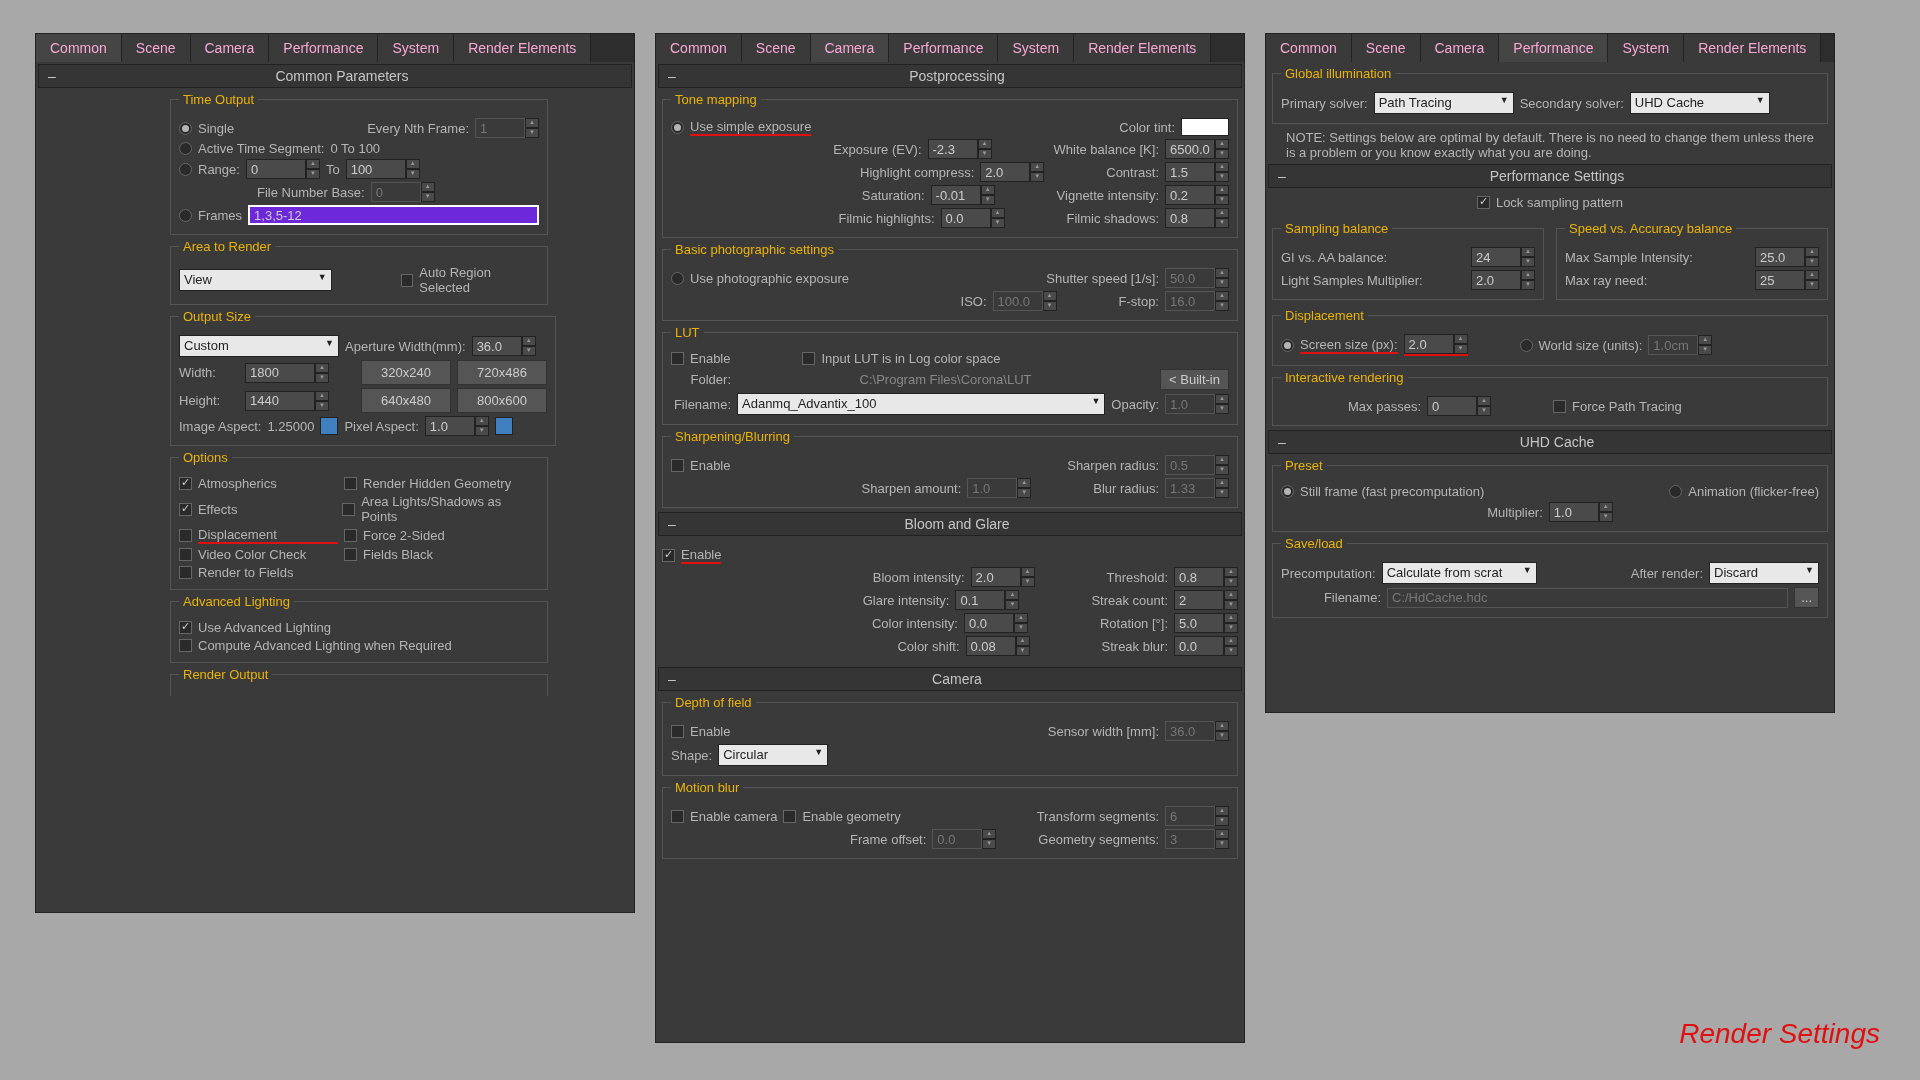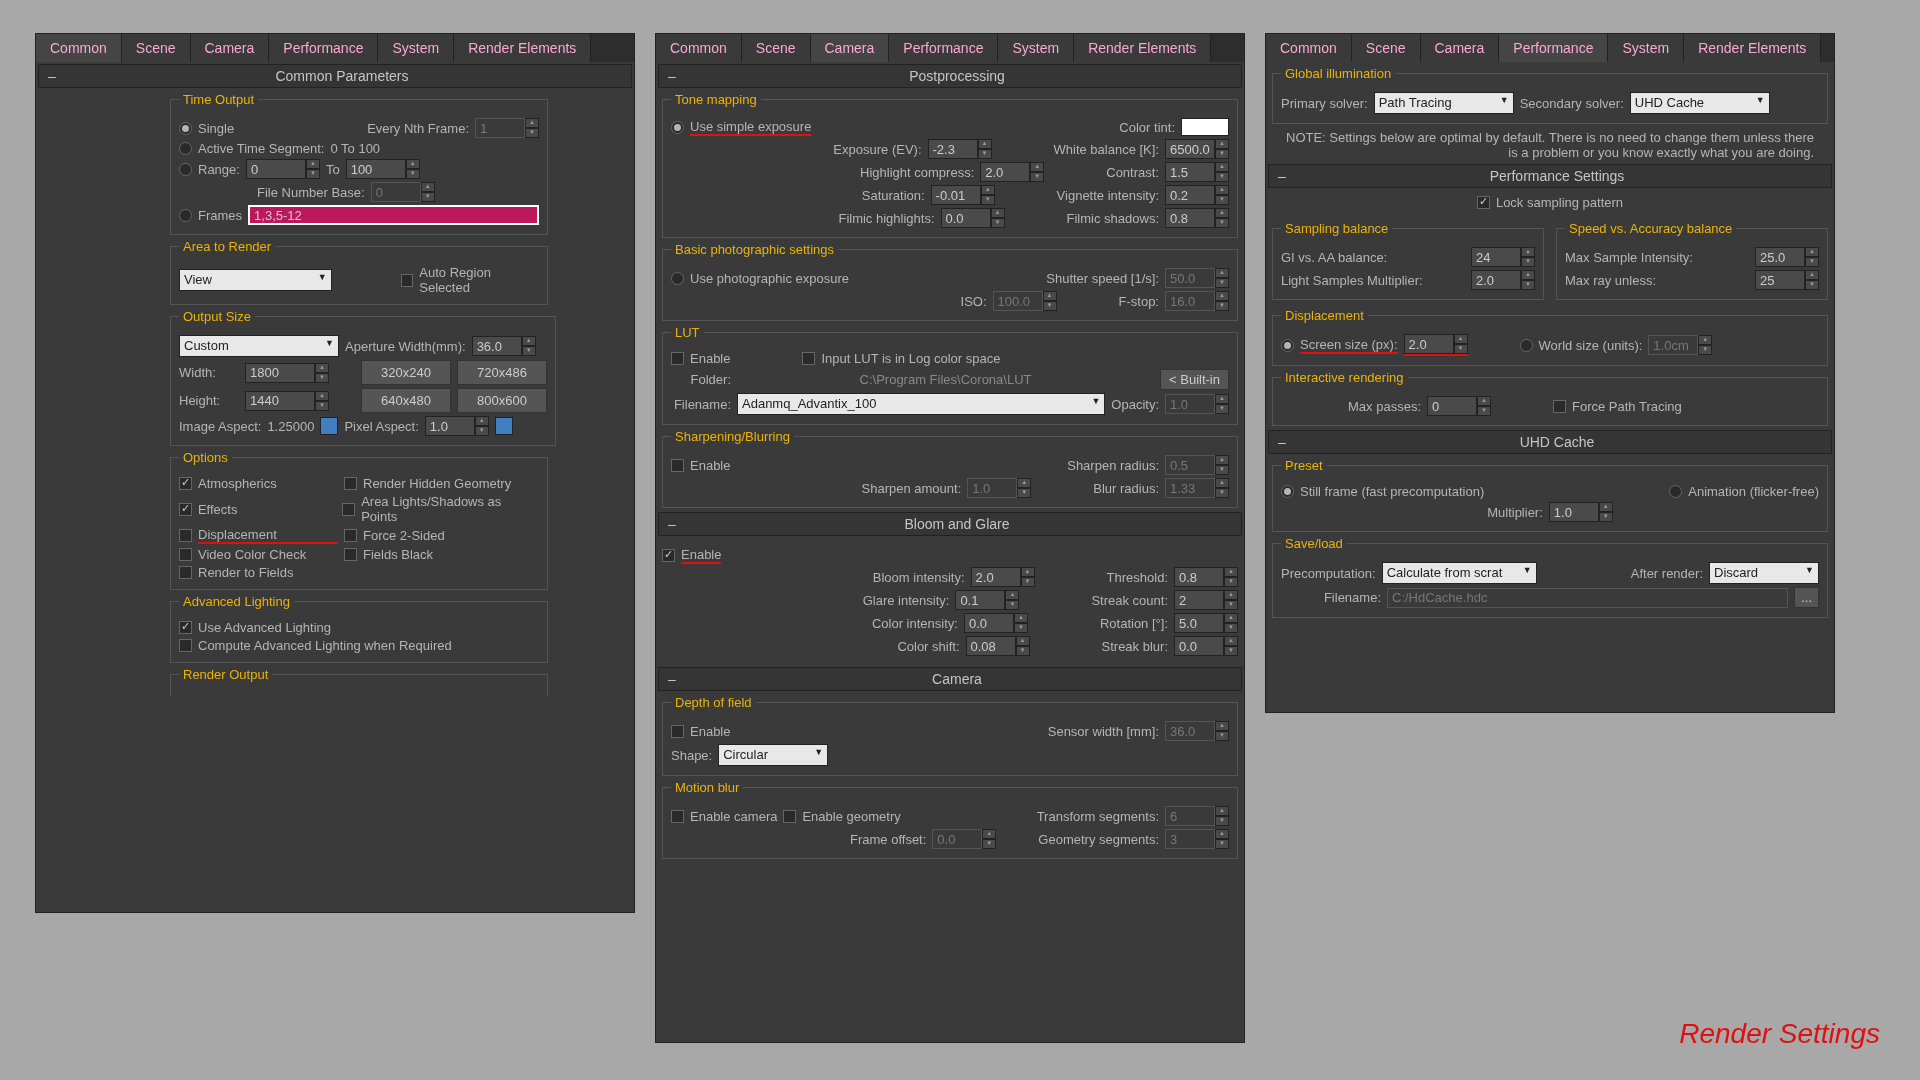--- a/index.html
+++ b/index.html
@@ -24,21 +24,21 @@
 .spin-btns { display: flex; flex-direction: column; width: 14px; }
 .spin-btn { height: 10px; background: #4a4a4a; border: 1px solid #222; font-size: 6px; color: #999; text-align: center; line-height: 6px; }
 .dropdown { background: #e8e8e8; color: #222; border: 1px solid #222; font-size: 13px; padding: 2px 4px; height: 22px; position: relative; }
 .dropdown::after { content: "▼"; position: absolute; right: 4px; font-size: 9px; }
 .btn { background: #555; border: 1px solid #333; color: #ccc; font-size: 13px; padding: 4px 12px; }
 .redline { border-bottom: 2px solid #e01010; }
 .colorbox { width: 48px; height: 18px; background: #fff; border: 1px solid #222; }
 .icon-sq { width: 18px; height: 18px; background: #4080c0; border: 1px solid #222; display: inline-block; }
 fieldset { border: 1px solid #555; margin: 4px 6px; padding: 8px 8px 6px; }
 legend { color: #eab308; font-size: 13px; padding: 0 4px; }
-.note { color: #b5b5b5; font-size: 13px; text-align: right; padding: 2px 20px; }
+.note { color: #b5b5b5; font-size: 13px; text-align: left; padding: 2px 20px; }
 .corner-label { position: absolute; bottom: 30px; right: 40px; color: #e01010; font-size: 28px; font-style: italic; }
 </style>
 </head>
 <body>
 
 <div class="panel" style="left:35px; top:33px; width:600px; height:880px;">
   <div class="tabs">
     <div class="tab active">Common</div>
     <div class="tab">Scene</div>
     <div class="tab">Camera</div>
@@ -97,21 +97,21 @@
             <input class="input disabled" style="width: 50px;" value="0">
             <div class="spin-btns">
               <div class="spin-btn">▲</div>
               <div class="spin-btn">▼</div>
             </div>
           </div>
     </div>
     <div class="row">
           <span class="radio"></span>
           <span class="label">Frames</span>
-      <input class="input" style="flex: 1 1 0%; background: #be185d; border: 2px solid rgb(255, 255, 255);" value="1,3,5-12">
+      <input class="input" style="flex: 1 1 0%; background: #6d28d9; border: 2px solid rgb(255, 255, 255);" value="1,3,5-12">
     </div>
   </fieldset>
 
   <fieldset>
     <legend>Area to Render</legend>
     <div class="row">
       <div class="dropdown" style="width:160px">View</div>
       <span style="width:60px"></span>
       <span class="check"></span>
           <span class="label">Auto Region Selected</span>
@@ -647,21 +647,21 @@
           <span class="label" style="flex:1">Max Sample Intensity:</span>
         <div class="spinner">
             <input class="input" value="25.0" style="">
             <div class="spin-btns">
               <div class="spin-btn">▲</div>
               <div class="spin-btn">▼</div>
             </div>
           </div>
         </div>
       <div class="row">
-          <span class="label" style="flex:1">Max ray unless:</span>
+          <span class="label" style="flex:1">Max ray need:</span>
         <div class="spinner">
             <input class="input" value="25" style="">
             <div class="spin-btns">
               <div class="spin-btn">▲</div>
               <div class="spin-btn">▼</div>
             </div>
           </div>
         </div>
     </fieldset>
   </div>

